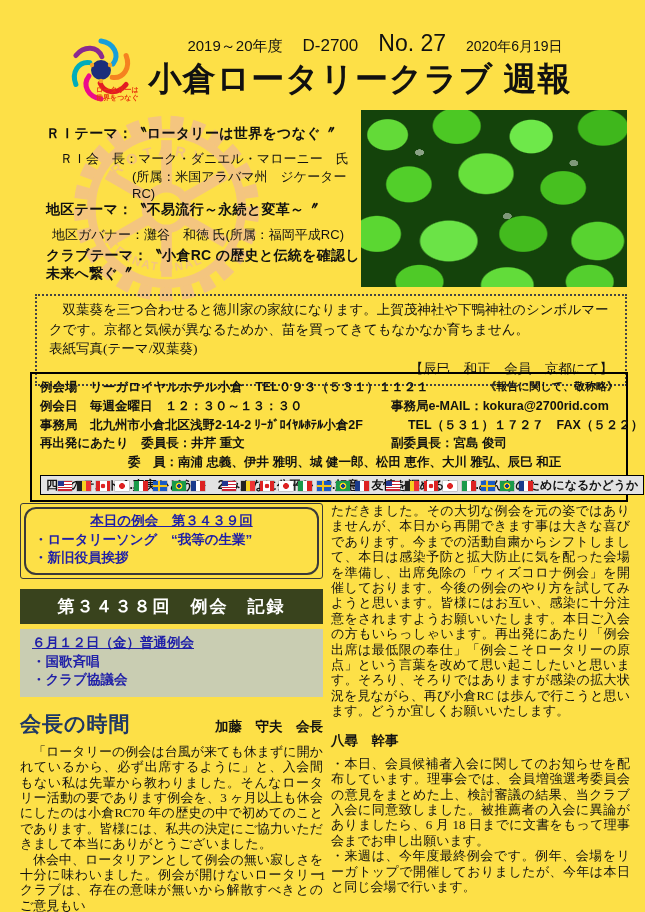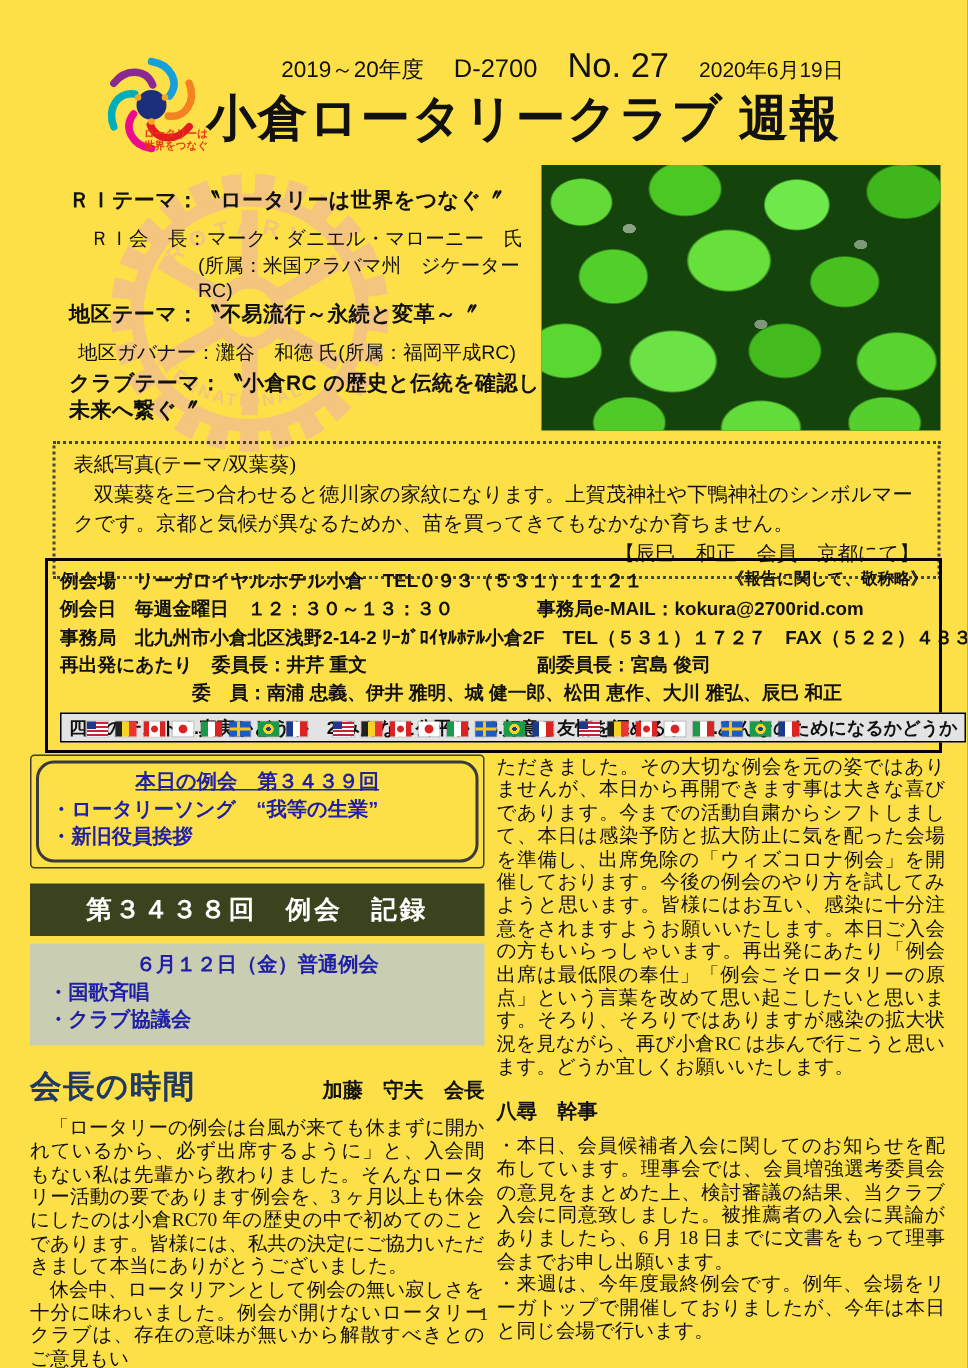--- a/index.html
+++ b/index.html
@@ -6,21 +6,21 @@
   .page{position:relative;width:645px;height:912px;background:#fde047;margin:0 auto;
         font-family:"Liberation Serif","DejaVu Serif",serif;color:#111;overflow:hidden;}
 
   
   .hdr-meta{position:absolute;left:150px;top:30px;width:450px;display:flex;align-items:baseline;
             justify-content:center;gap:20px;font-family:"Liberation Sans","DejaVu Sans",sans-serif;}
   .hdr-term{font-size:15px;}
   .hdr-dist{font-size:17px;}
   .hdr-no{font-size:23px;}
   .hdr-date{font-size:14px;}
-  .page-title{position:absolute;left:109px;top:57px;width:480px;text-align:center;
+  .page-title{position:absolute;left:120px;top:57px;width:480px;text-align:center;
               font-size:33px;font-weight:bold;letter-spacing:1px;
               font-family:"Liberation Sans","DejaVu Sans",sans-serif;}
 
   
   .logo{position:absolute;left:64px;top:33px;width:74px;height:74px;}
   .logo-tag{position:absolute;left:96px;top:86px;font-size:7px;line-height:1.2;color:#e8380d;
             font-weight:bold;font-family:"Liberation Sans","DejaVu Sans",sans-serif;}
 
   
   .theme{position:absolute;left:46px;top:112px;width:314px;height:172px;
@@ -63,21 +63,21 @@
   
   .cover-note{position:absolute;left:35px;top:294px;width:592px;box-sizing:border-box;
               border:2px dotted #444;padding:4px 12px 6px;font-size:13.5px;line-height:1.45;}
   .cover-credit{text-align:right;}
 
   
   .info-box{position:absolute;left:30px;top:372px;width:598px;box-sizing:border-box;
             border:2px solid #000;padding:4px 8px 5px;
             font-family:"Liberation Sans","DejaVu Sans",sans-serif;
             font-size:12.5px;font-weight:600;line-height:1.5;}
-  .info-row{display:flex;white-space:nowrap;}
+  .info-row{display:flex;white-space:nowrap;gap:33px;}
   .info-row .p1{flex:0 0 auto;}
   .r1 .p2{margin-left:auto;font-size:11px;}
   .r2 .p1,.r4 .p1{width:318px;}
   .r5{padding-left:88px;}
   .four-tests{margin:3px auto 0;width:fit-content;background:#e3e3e3;border:1px solid #000;
               padding:0 5px;font-size:12px;font-weight:bold;white-space:nowrap;}
 
   
   .flags-row{position:absolute;left:58px;top:481px;width:575px;display:flex;gap:5px;align-items:flex-start;}
   .flag{width:14px;height:10px;flex:0 0 auto;box-shadow:0 0 0 .5px rgba(0,0,0,.25);}
@@ -103,21 +103,21 @@
                font-family:"Liberation Sans","DejaVu Sans",sans-serif;
                color:#1f1fa8;font-weight:bold;font-size:13.5px;line-height:1.38;}
   .fancy-title{text-align:center;text-decoration:underline;}
 
   .rec-banner{margin-top:10px;background:#39431d;color:#fff;text-align:center;
               font-family:"Liberation Sans","DejaVu Sans",sans-serif;
               font-weight:bold;font-size:17px;letter-spacing:2px;padding:6px 0;}
   .rec-box{background:#c9cdb2;margin-top:5px;padding:5px 12px 7px;
            font-family:"Liberation Sans","DejaVu Sans",sans-serif;
            font-weight:bold;color:#1f1fa8;font-size:13.5px;line-height:1.38;}
-  .rec-title{text-align:center;}
+  .rec-title{text-decoration:underline;}
 
   .sec-head{display:flex;align-items:baseline;justify-content:space-between;margin-top:13px;
             font-family:"Liberation Sans","DejaVu Sans",sans-serif;}
   .sec-title{font-size:21px;font-weight:bold;color:#1f3864;letter-spacing:1px;}
   .sec-speaker{font-size:13.5px;font-weight:bold;color:#111;}
 
   .body-text{margin-top:6px;font-size:13px;line-height:15.4px;text-align:justify;}
   .body-first{margin-top:0;}
 
   .page-num{position:absolute;left:0;right:0;top:869px;text-align:center;font-size:12px;}
@@ -188,22 +188,22 @@
       <div class="t-bold t-l4">地区テーマ：〝不易流行～永続と変革～〞</div>
       <div class="t-sub t-l5">地区ガバナー：灘谷　和徳 氏(所属：福岡平成RC)</div>
       <div class="t-bold t-l6">クラブテーマ：〝小倉RC の歴史と伝統を確認し</div>
       <div class="t-bold t-l7">未来へ繋ぐ〞</div>
     </div>
   </div>
 
   <div class="photo"></div>
 
   <div class="cover-note">
+    <div>　双葉葵を三つ合わせると徳川家の家紋になります。上賀茂神社や下鴨神社のシンボルマークです。京都と気候が異なるためか、苗を買ってきてもなかなか育ちません。</div>
     <div>表紙写真(テーマ/双葉葵)</div>
-    <div>　双葉葵を三つ合わせると徳川家の家紋になります。上賀茂神社や下鴨神社のシンボルマークです。京都と気候が異なるためか、苗を買ってきてもなかなか育ちません。</div>
     <div class="cover-credit">【辰巳　和正　会員　京都にて】</div>
   </div>
 
   <div class="info-box">
     <div class="info-row r1">
       <span class="p1">例会場　リーガロイヤルホテル小倉　TEL０９３（５３１）１１２１</span>
       <span class="p2">《報告に関して、敬称略》</span>
     </div>
     <div class="info-row r2">
       <span class="p1">例会日　毎週金曜日　１２：３０～１３：３０</span>

